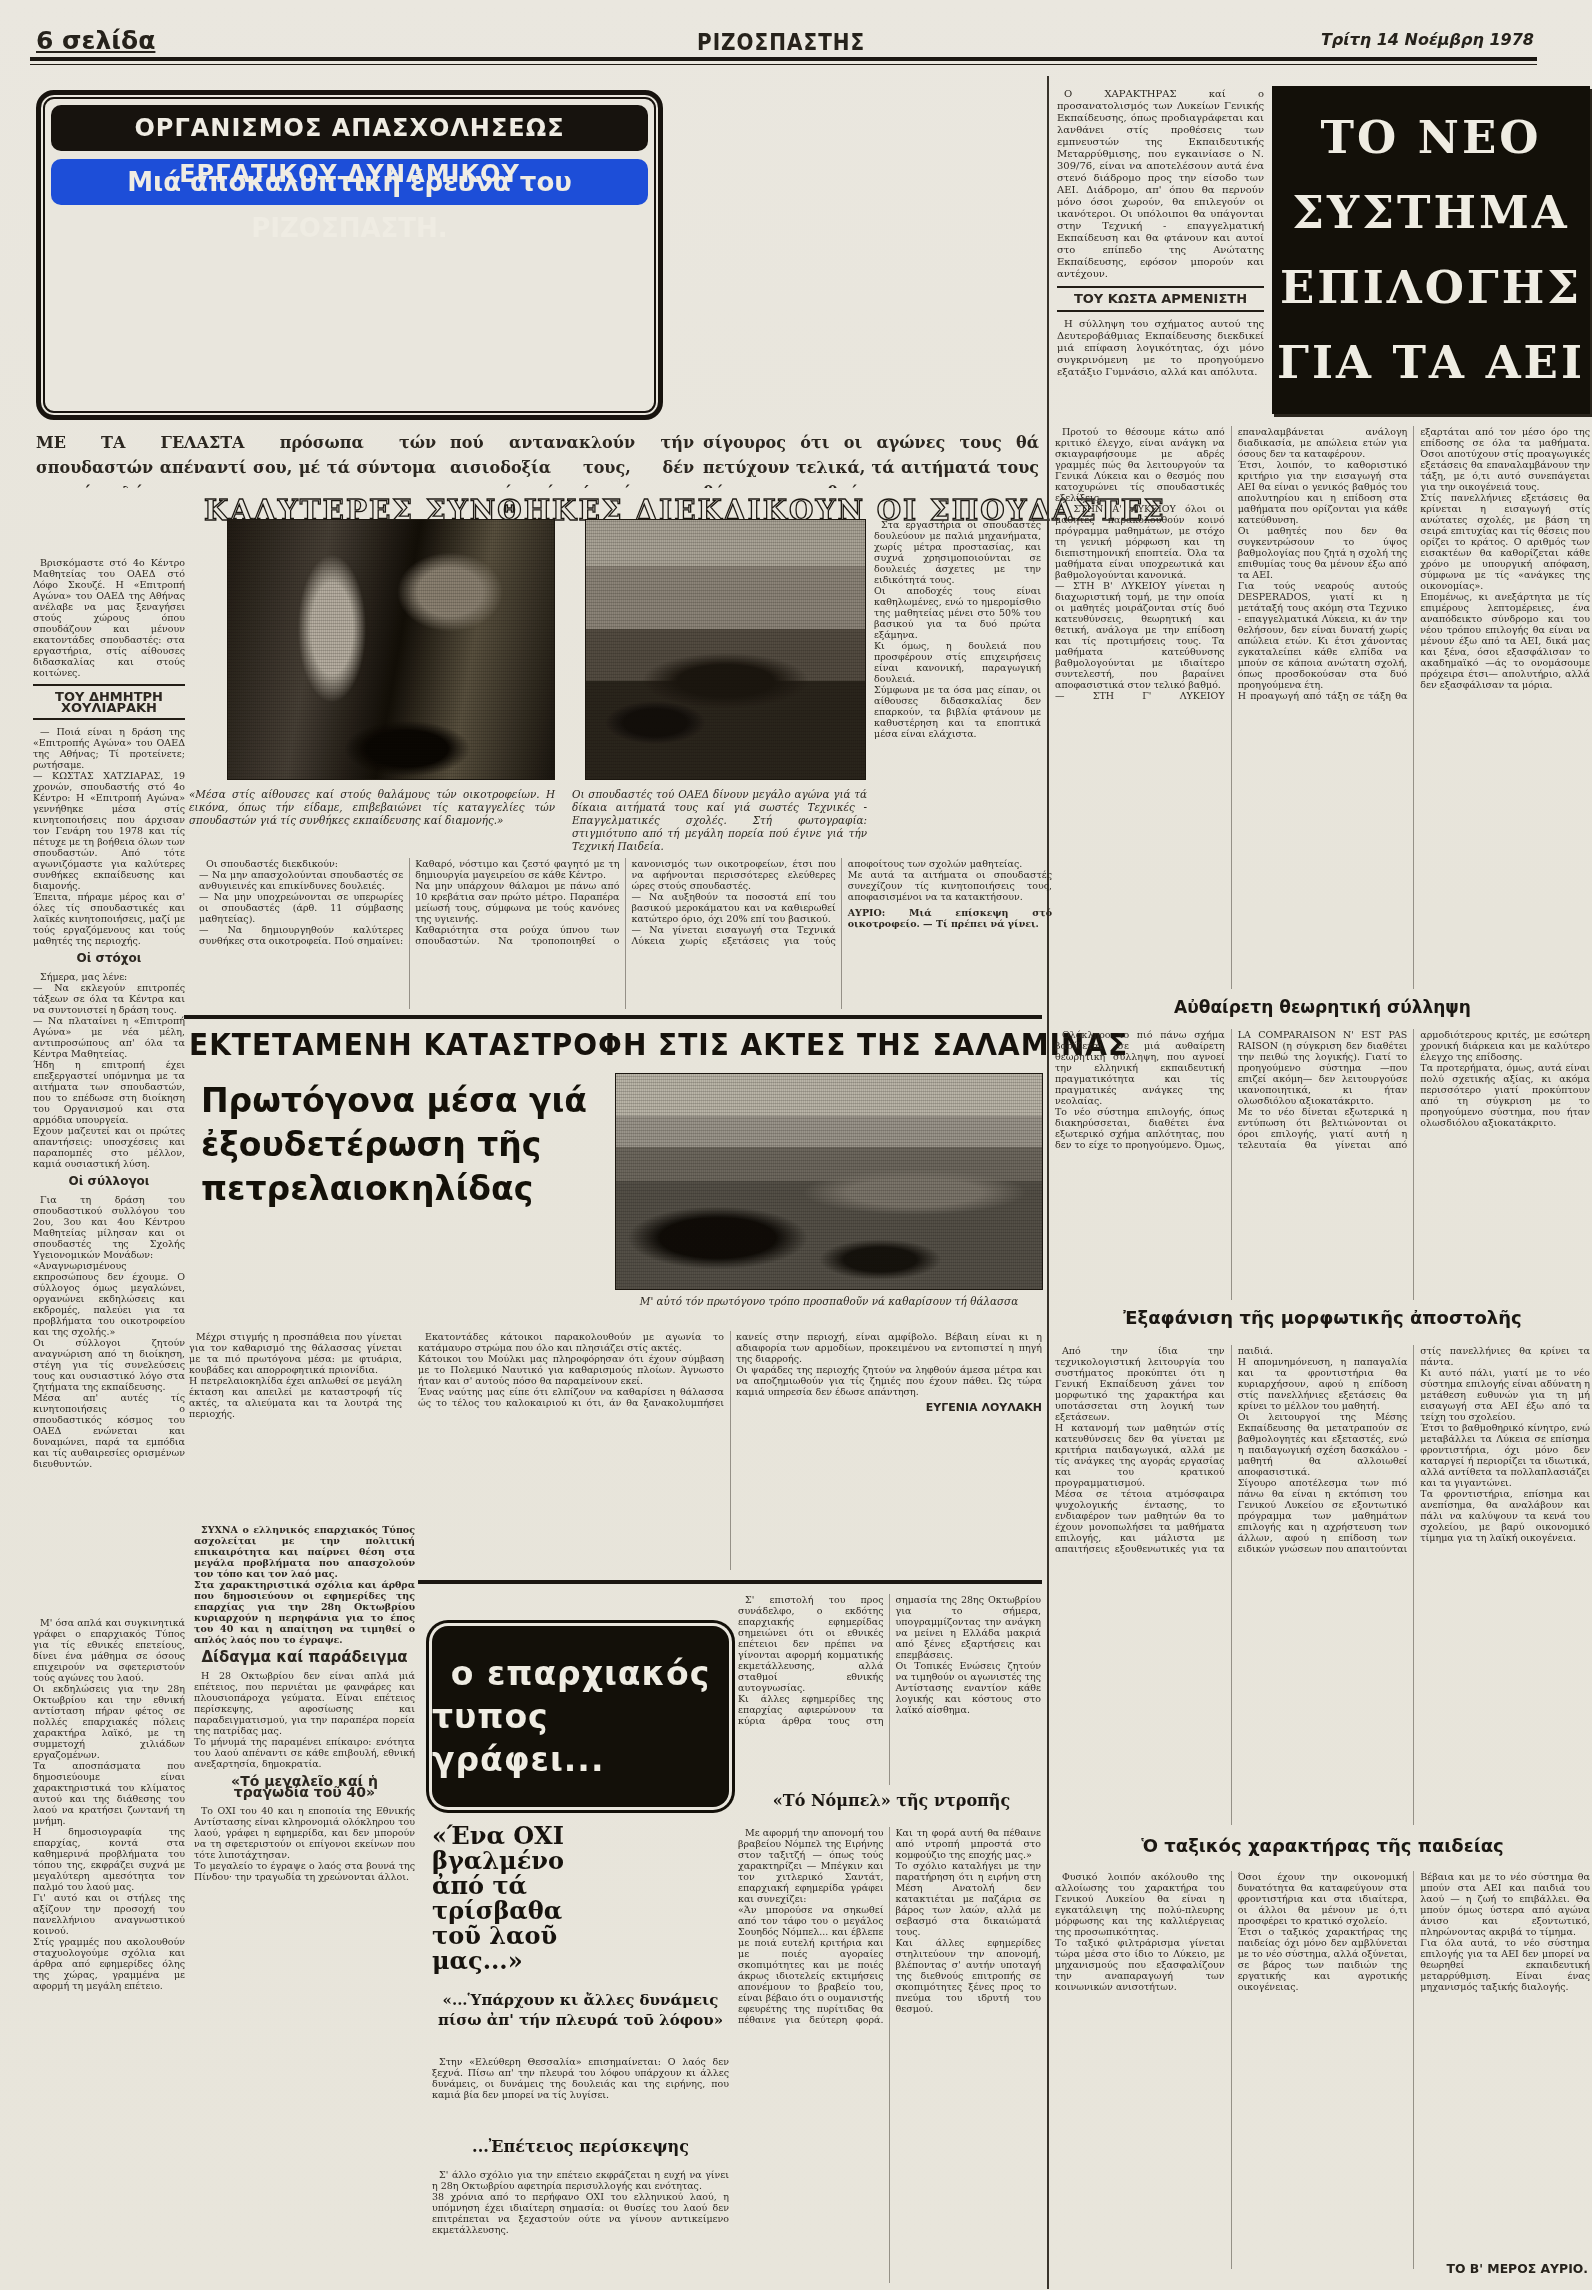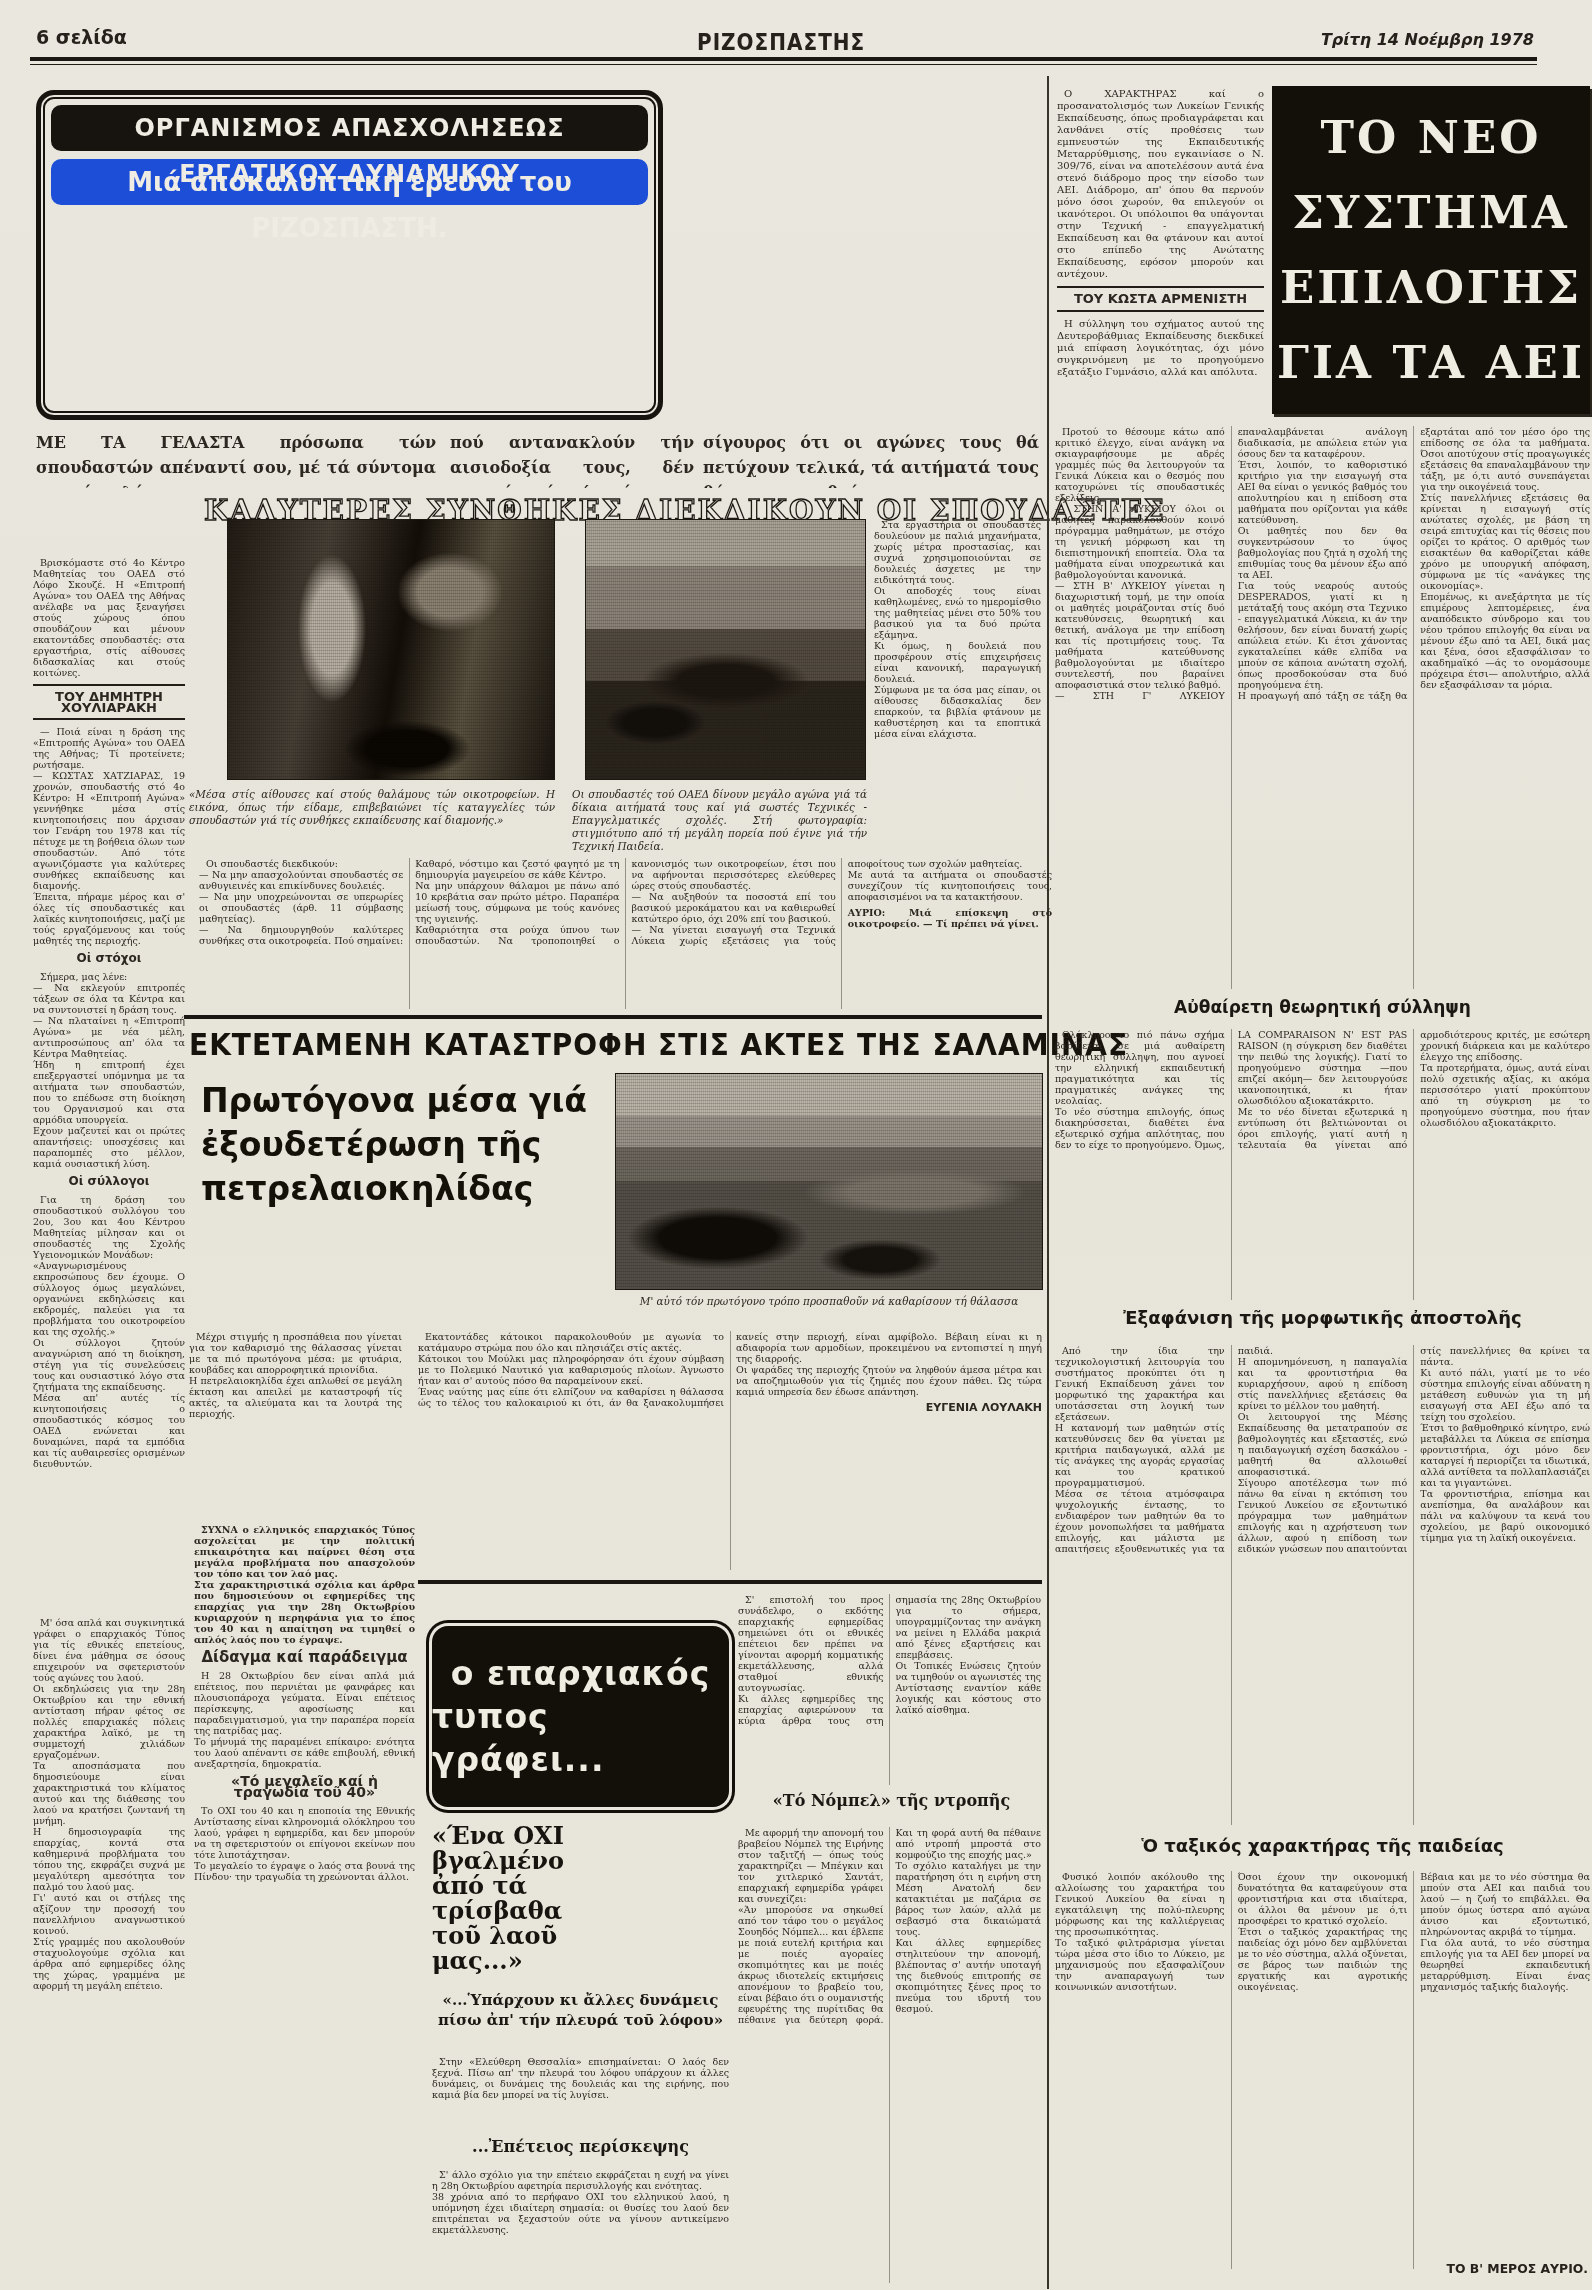--- a/index.html
+++ b/index.html
@@ -13,21 +13,21 @@
   .vrule{position:absolute;background:#38332b;width:2px;}
   
   .txt{font-size:9.5px;line-height:11px;text-align:justify;color:#2c2720;overflow:hidden;}
   .txt p{margin:0 0 5px 0;white-space:pre-line;text-indent:7px;}
   .txt p.nofill{text-indent:0;}
   .lead-bold{font-weight:bold;}
   .mc2{column-count:2;column-gap:12px;column-rule:1px solid rgba(48,42,34,.45);}
   .mc3{column-count:3;column-gap:13px;column-rule:1px solid rgba(48,42,34,.45);}
   .mc4{column-count:4;column-gap:12px;column-rule:1px solid rgba(48,42,34,.45);}
   
-  .edition{font-family:"DejaVu Sans",sans-serif;font-weight:bold;font-size:19px;}
+  .edition{font-family:"DejaVu Sans",sans-serif;font-weight:bold;font-size:25px;text-decoration:underline;}
   .masthead{font-family:"DejaVu Sans",sans-serif;font-weight:bold;font-size:20px;letter-spacing:1px;
             transform:scaleY(1.15);transform-origin:center;}
   .pagedate{font-family:"DejaVu Sans",sans-serif;font-weight:bold;font-size:16px;font-style:italic;}
   
   .oaed-box{border:5px solid #17130e;border-radius:18px;background:#e9e6dd;box-sizing:border-box;
             box-shadow:inset 0 0 0 2px #e9e6dd, inset 0 0 0 4px #17130e;padding:10px;}
   .oaed-kicker{background:#17130e;color:#efece3;border-radius:10px;height:46px;line-height:46px;
                text-align:center;font-family:"DejaVu Sans",sans-serif;font-weight:bold;font-size:24px;letter-spacing:1px;}
   .oaed-row{display:flex;gap:12px;margin-top:6px;}
   .oaed-titles{flex:1;padding:16px 4px 0 10px;}

